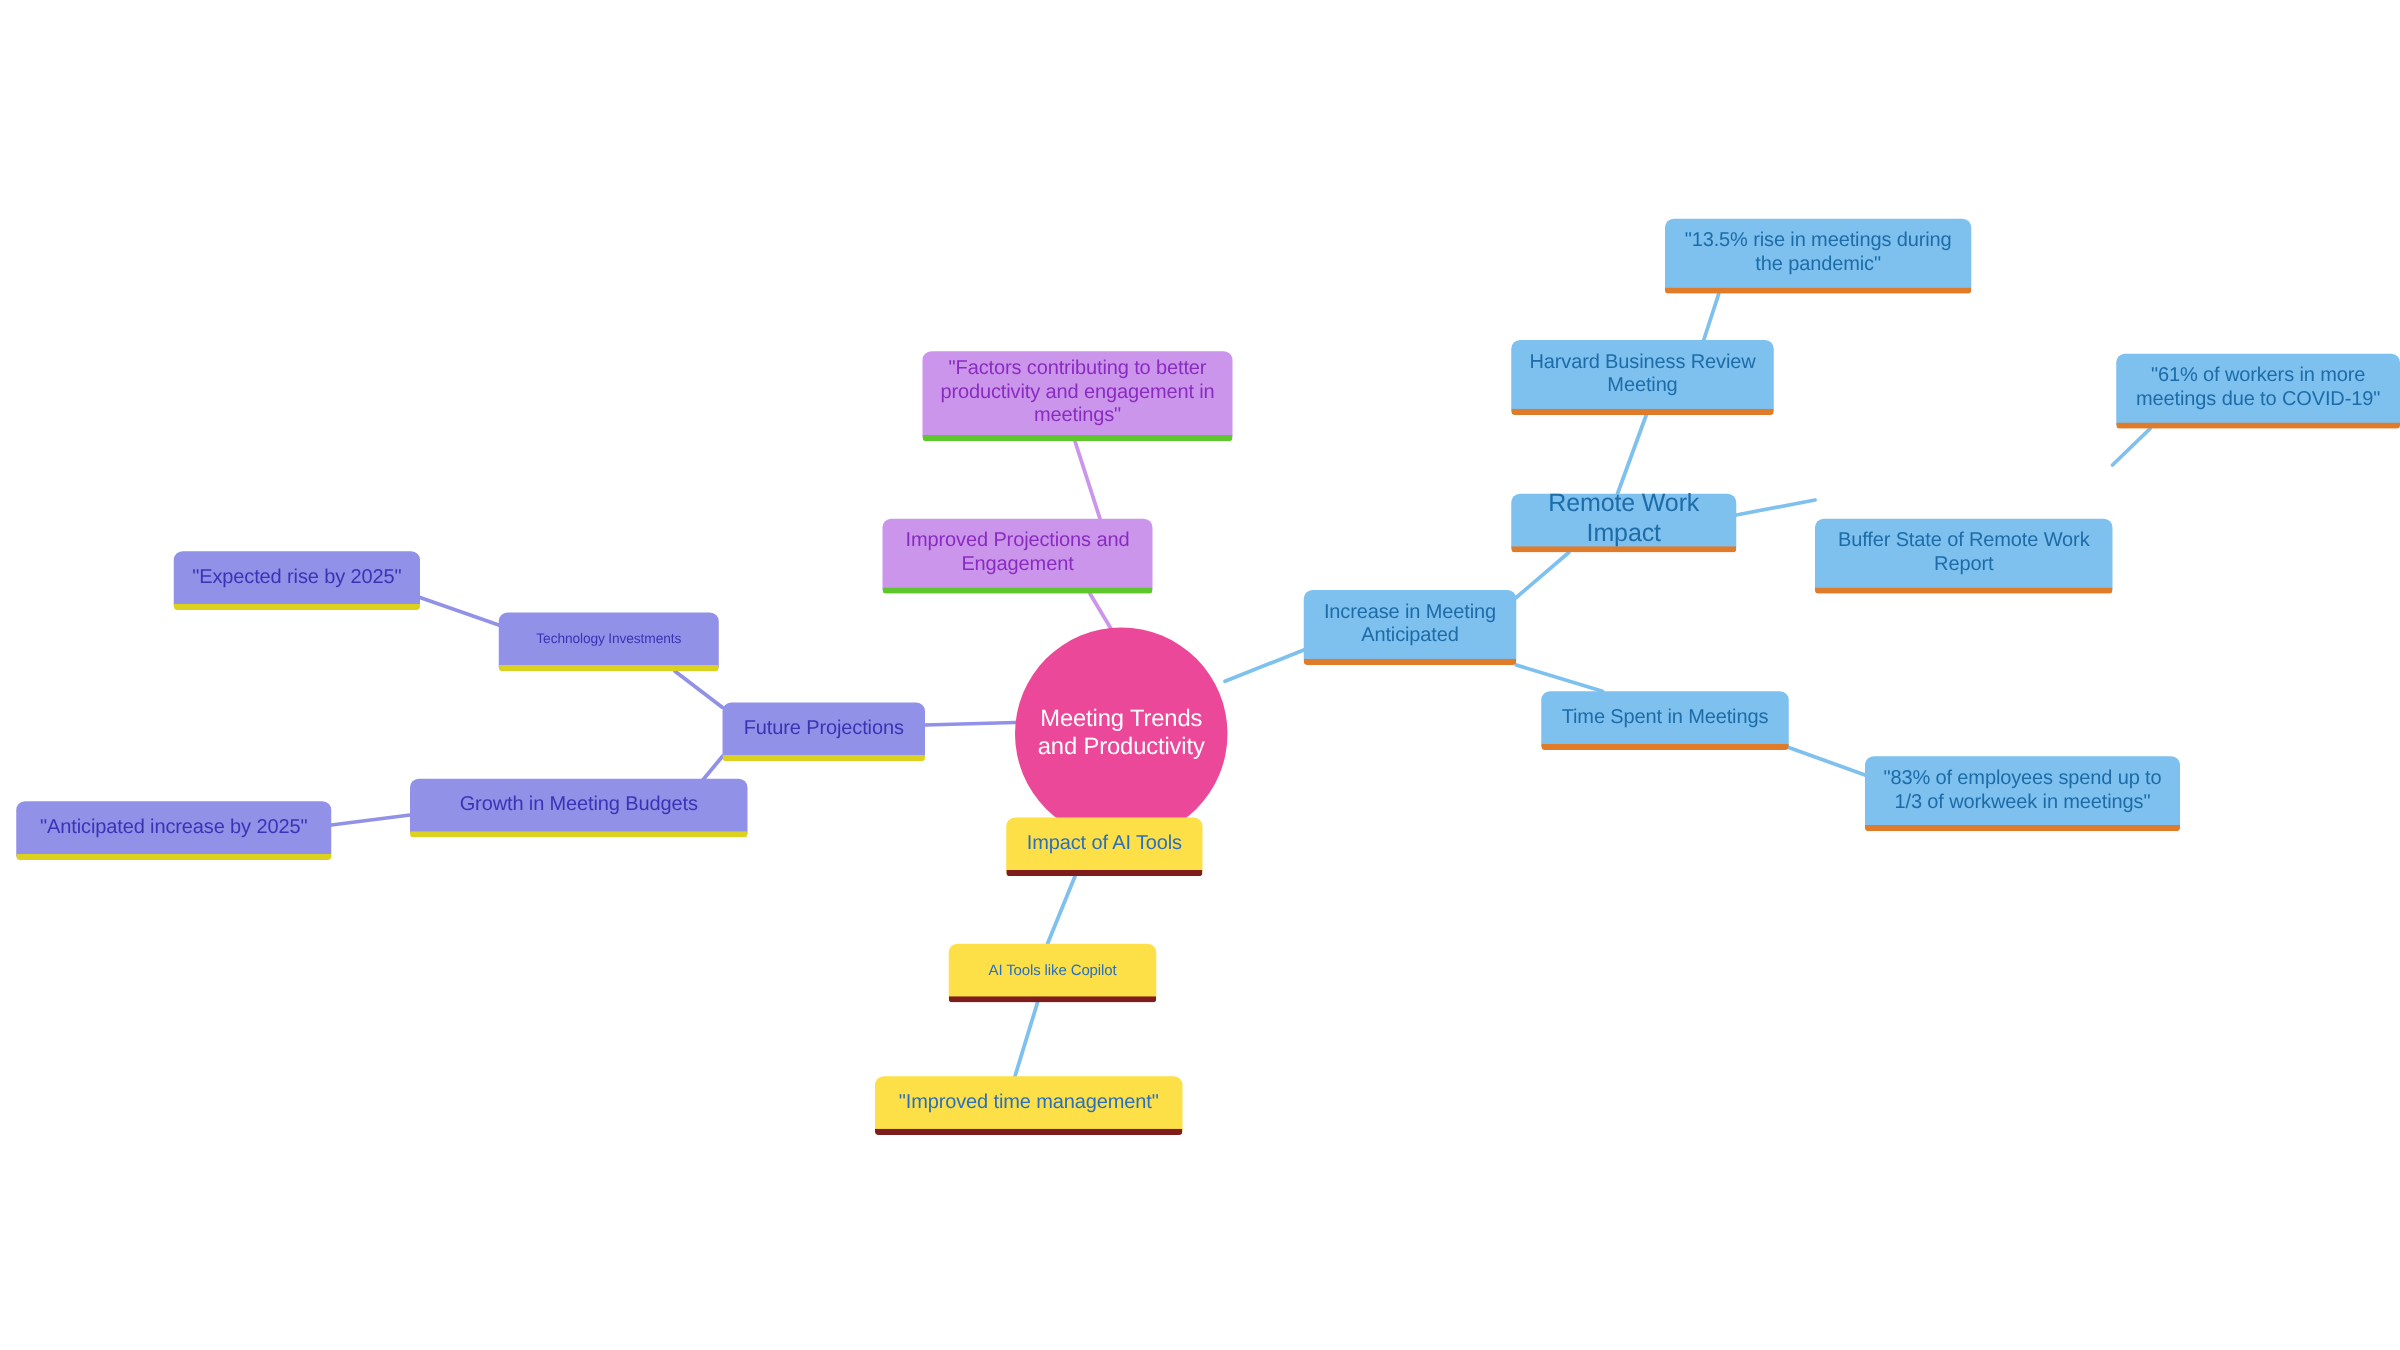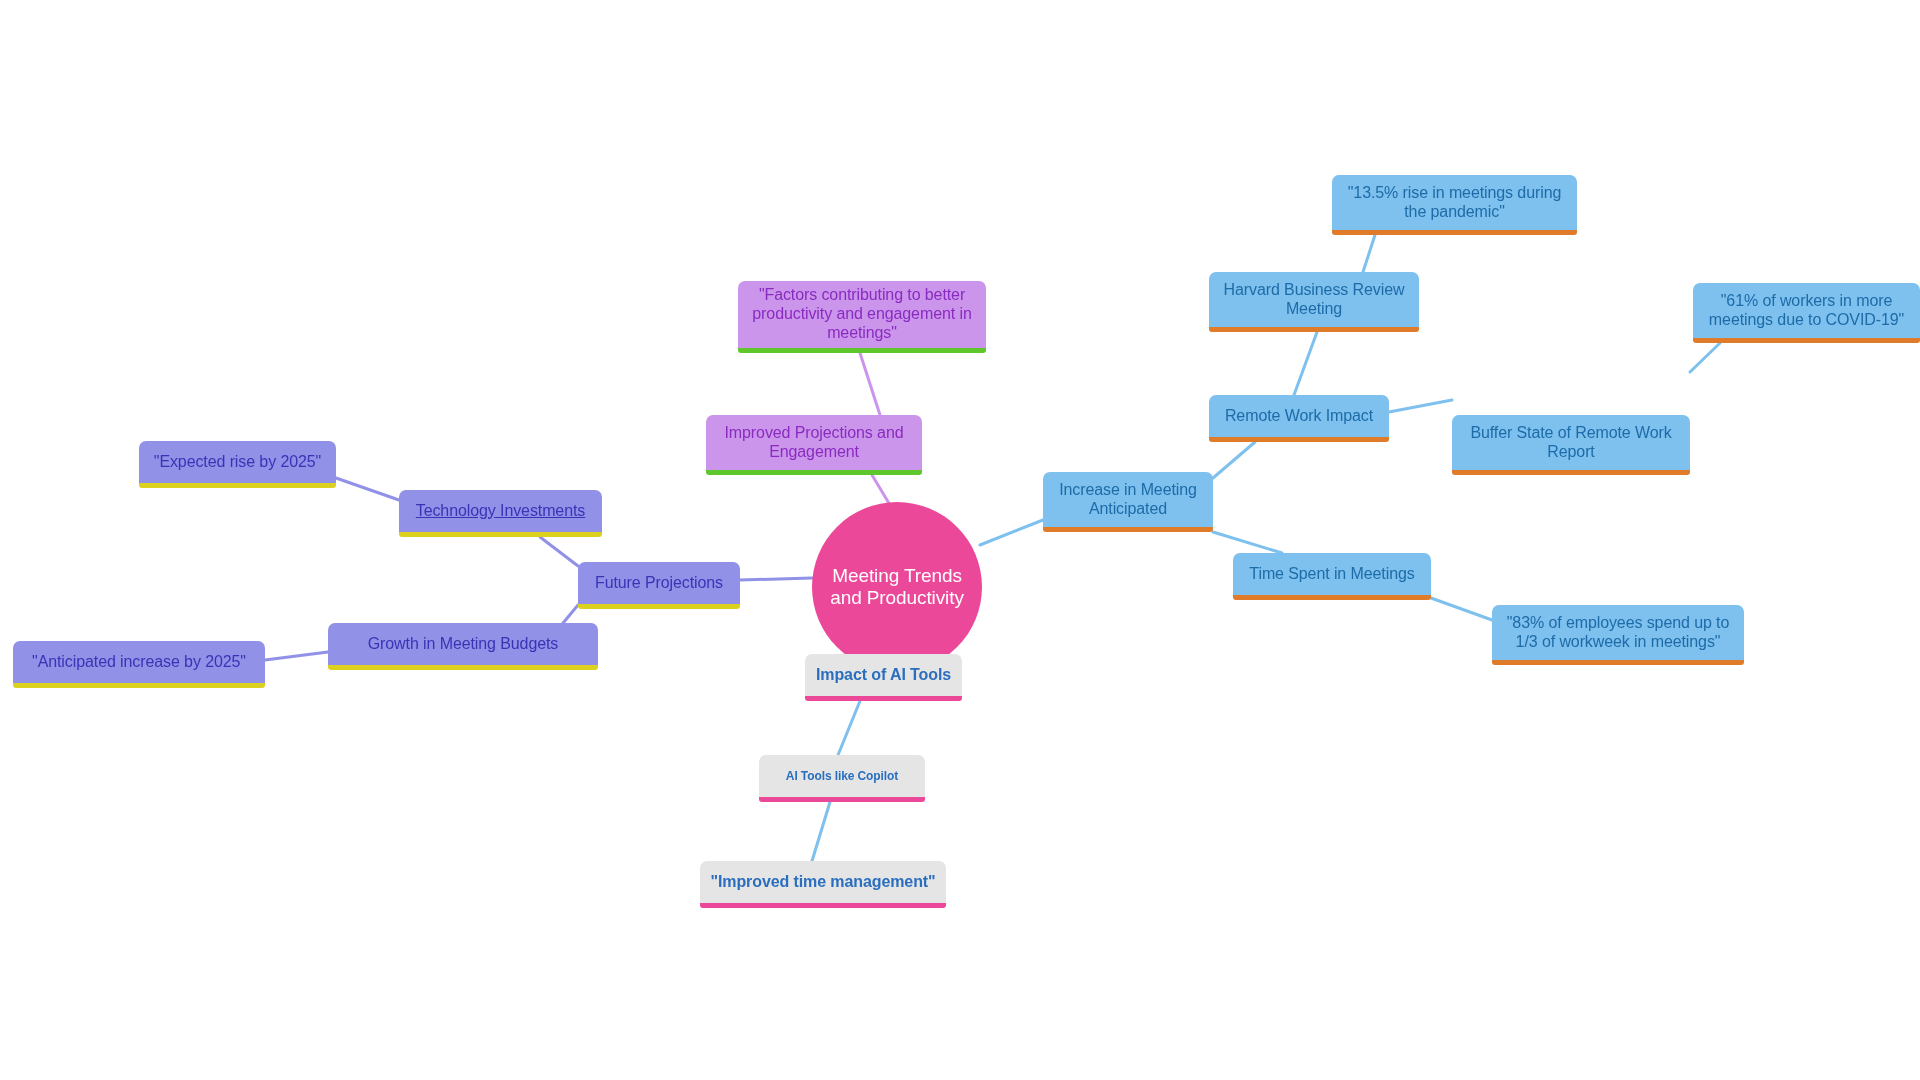--- a/index.html
+++ b/index.html
@@ -52,25 +52,24 @@
   }
   
   .theme-blue {
     background: #7ec0ee;
     color: #1d6ca8;
     border-bottom: 5px solid #e07b2a;
     border-radius: 7px 7px 3px 3px;
   }
   
   .theme-blue-soft {
-    background: #e5e5e5;
+    background: #fde047;
     color: #2a6fbf;
-    border-bottom: 5px solid #ec4899;
+    border-bottom: 5px solid #7f1d1d;
     border-radius: 7px 7px 3px 3px;
-    font-weight: bold;
   }
   
   .theme-periwinkle {
     background: #9191e8;
     color: #3a34b5;
     border-bottom: 5px solid #dcd11f;
     border-radius: 7px 7px 3px 3px;
   }
   
   .theme-violet {
@@ -104,21 +103,21 @@
       <line x1="578" y1="605" x2="554" y2="634" stroke="#9191e8" stroke-width="3" stroke-linecap="round"></line>
       <line x1="328" y1="652" x2="265" y2="660" stroke="#9191e8" stroke-width="3" stroke-linecap="round"></line>
     </svg>
   <div id="nodes-layer">
       <div class="node root-node" style="left: 812px; top: 502px; width: 170px; height: 170px;">
         <span class="label">Meeting Trends and Productivity</span>
       </div>
       <div class="node theme-blue" style="left: 1043px; top: 472px; width: 170px; height: 60px; font-size: 16px;">
         <span class="label">Increase in Meeting Anticipated</span>
       </div>
-      <div class="node theme-blue" style="left: 1209px; top: 395px; width: 180px; height: 47px; font-size: 16px; justify-content: center;">
+      <div class="node theme-blue" style="left: 1209px; top: 395px; width: 180px; height: 47px; font-size: 20px; justify-content: center;">
         <span class="label">Remote Work Impact</span>
       </div>
       <div class="node theme-blue" style="left: 1209px; top: 272px; width: 210px; height: 60px; font-size: 16px;">
         <span class="label">Harvard Business Review Meeting</span>
       </div>
       <div class="node theme-blue" style="left: 1332px; top: 175px; width: 245px; height: 60px; font-size: 16px;">
         <span class="label">"13.5% rise in meetings during the pandemic"</span>
       </div>
       <div class="node theme-blue" style="left: 1452px; top: 367px; width: 238px; height: 60px; font-size: 16px; margin-top: 48px;">
         <span class="label">Buffer State of Remote Work Report</span>
@@ -143,21 +142,21 @@
       </div>
       <div class="node theme-violet" style="left: 706px; top: 415px; width: 216px; height: 60px; font-size: 16px;">
         <span class="label">Improved Projections and Engagement</span>
       </div>
       <div class="node theme-violet" style="left: 738px; top: 281px; width: 248px; height: 72px; font-size: 16px;">
         <span class="label">"Factors contributing to better productivity and engagement in meetings"</span>
       </div>
       <div class="node theme-periwinkle" style="left: 578px; top: 562px; width: 162px; height: 47px; font-size: 16px;">
         <span class="label">Future Projections</span>
       </div>
-      <div class="node theme-periwinkle" style="left: 399px; top: 490px; width: 203px; height: 47px; font-size: 16px; text-decoration: underline;">
+      <div class="node theme-periwinkle" style="left: 399px; top: 490px; width: 176px; height: 47px; font-size: 11px;">
         <span class="label">Technology Investments</span>
       </div>
       <div class="node theme-periwinkle" style="left: 139px; top: 441px; width: 197px; height: 47px; font-size: 16px;">
         <span class="label">"Expected rise by 2025"</span>
       </div>
       <div class="node theme-periwinkle" style="left: 328px; top: 623px; width: 270px; height: 47px; font-size: 16px;">
         <span class="label">Growth in Meeting Budgets</span>
       </div>
       <div class="node theme-periwinkle" style="left: 13px; top: 641px; width: 252px; height: 47px; font-size: 16px;">
         <span class="label">"Anticipated increase by 2025"</span>

